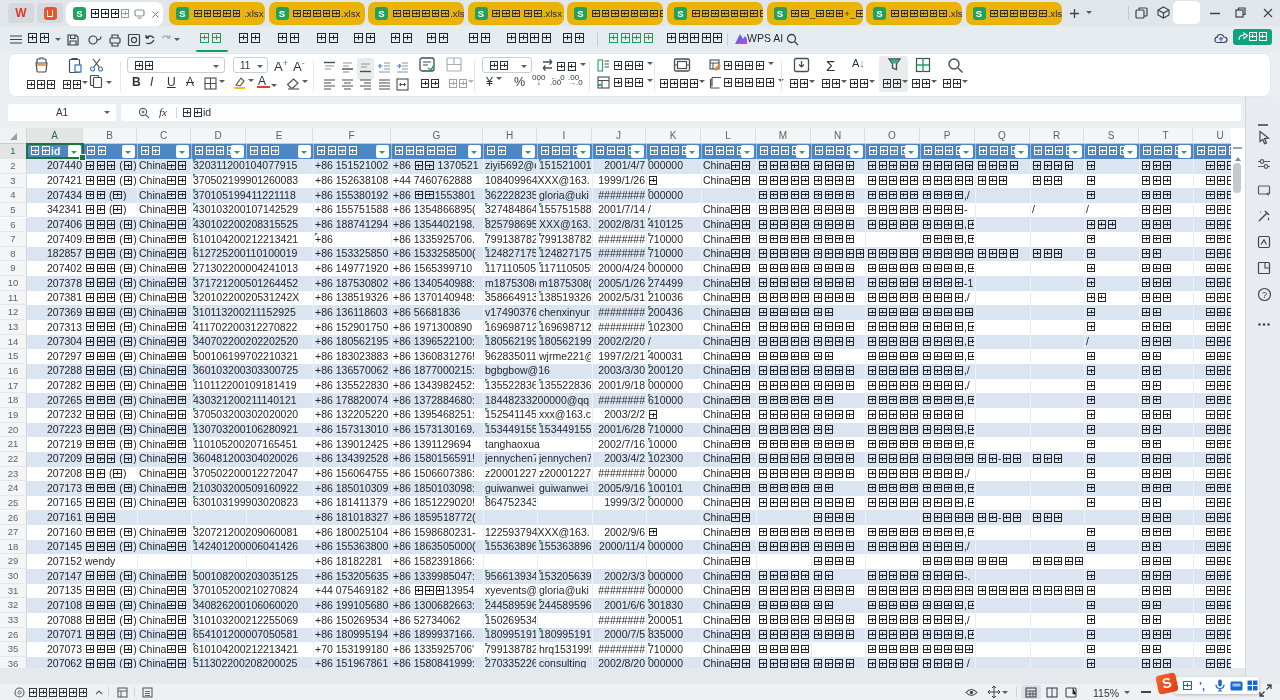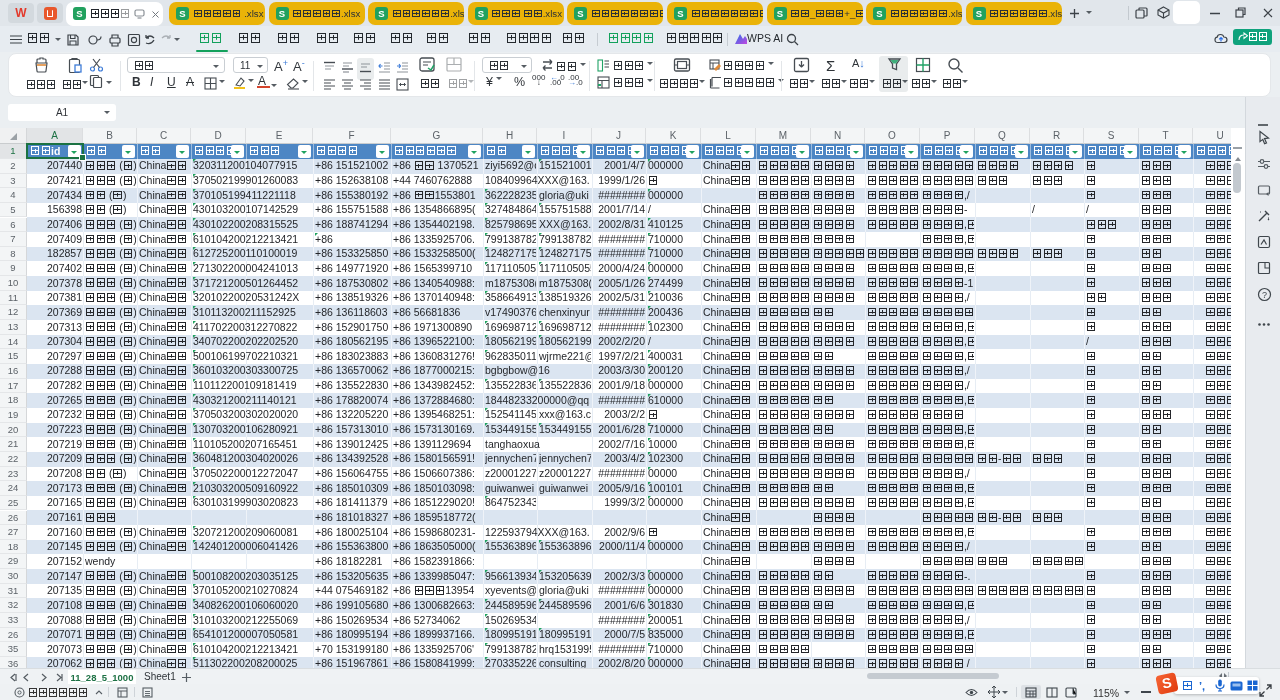--- a/index.html
+++ b/index.html
@@ -363,20 +363,29 @@
         </svg></div>
 <div class="tlab" style="left:901px;top:24px;width:28px"><i></i><i></i><n class="car"></n></div>
 <div style="position:absolute;left:938px;top:3px"><svg width="17" height="17" viewBox="0 0 17 17" style="">
           <circle cx="7" cy="7" r="5" fill="none" stroke="#474d53" stroke-width="1.4"></circle>
           <path d="M11 11 L15.5 15.5" stroke="#474d53" stroke-width="1.4"></path>
         </svg></div>
 <div class="tlab" style="left:932px;top:24px;width:28px"><i></i><i></i><n class="car"></n></div>
 </div>
 
 <div id="nbox">A1<n class="car" style="position:absolute;right:6px;top:7px"></n></div>
+<div id="fbox">
+ <svg width="12" height="12" viewBox="0 0 12 12" style="position:absolute;left:17px;top:3px">
+        <circle cx="5" cy="5" r="3.6" fill="none" stroke="#565d63" stroke-width="1.1"></circle>
+        <path d="M7.8 7.8 L11 11 M3.5 5 H6.5 M5 3.5 V6.5" stroke="#565d63" stroke-width="1.1"></path>
+      </svg>
+ <span style="position:absolute;left:38px;font-style:italic;font-size:11px;font-family:Liberation Serif,serif">fx</span>
+ <div style="position:absolute;left:55px;top:3px;width:1px;height:11px;background:#d4d8dc"></div>
+ <span style="position:absolute;left:61px"><i></i><i></i>id</span>
+</div>
 
 <div id="grid">
  <div id="corner"></div>
  <div class="ch sel" style="left:27px;width:56px">A</div>
 <div class="ch" style="left:83px;width:54px">B</div>
 <div class="ch" style="left:137px;width:54px">C</div>
 <div class="ch" style="left:191px;width:55px">D</div>
 <div class="ch" style="left:246px;width:67px">E</div>
 <div class="ch" style="left:313px;width:78px">F</div>
 <div class="ch" style="left:391px;width:92px">G</div>
@@ -571,21 +580,21 @@
           <b class="cK"><u></u>000000</b>
           <b class="cM"><i></i><i></i><i></i><i></i><i></i></b>
           <b class="cN"><i></i><i></i><i></i><i></i></b>
           <b class="cO"><i></i><i></i><i></i><i></i><i></i></b>
           <b class="cP"><i></i><i></i><i></i><i></i>,/</b>
           <b class="cS"><i></i></b>
           <b class="cT"><i></i><i></i><i></i></b>
           <b class="cU ctr"><i></i><i></i><i></i></b>
         </div>
 <div class="r" style="top:43.95px">
-          <b class="cA">156398</b>
+          <b class="cA">342341</b>
           <b class="cB"><i></i><i></i> (<i></i>)</b>
           <b class="cC">China<i></i><i></i></b>
           <b class="cD" style="width:117px"><u></u>430103200107142529</b>
           <b class="cF">+86 155751588</b>
           <b class="cG">+86 1354866895(</b>
           <b class="cH"><u></u>3274848641</b>
           <b class="cI"><u></u>1557515881</b>
           <b class="cJ">2001/7/14</b>
           <b class="cK">/</b>
           <b class="cL">China<i></i><i></i></b>
@@ -1243,37 +1252,20 @@
           <circle cx="7.5" cy="7.5" r="6" fill="none" stroke="#3f464c" stroke-width="1.2"></circle>
           <text x="7.5" y="10.5" font-size="9" text-anchor="middle" fill="#3f464c">?</text>
         </svg></div>
 <div class="sbico" style="top:216px"><svg width="14" height="5" viewBox="0 0 14 5" style="">
           <circle cx="2.5" cy="2.5" r="1.3" fill="#3f464c"></circle>
           <circle cx="7" cy="2.5" r="1.3" fill="#3f464c"></circle>
           <circle cx="11.5" cy="2.5" r="1.3" fill="#3f464c"></circle>
         </svg></div>
 </div>
 
-<div id="shbar">
- <svg width="56" height="9" viewBox="0 0 56 9" style="position:absolute;left:9px;top:4px">
-        <path d="M6 1 L2 4.5 L6 8 M7 1 V8" fill="none" stroke="#565d63" stroke-width="1.2"></path>
-        <path d="M19 1 L15 4.5 L19 8" fill="none" stroke="#565d63" stroke-width="1.2"></path>
-        <path d="M33 1 L37 4.5 L33 8" fill="none" stroke="#565d63" stroke-width="1.2"></path>
-        <path d="M48 1 L52 4.5 L48 8 M53 1 V8" fill="none" stroke="#565d63" stroke-width="1.2"></path>
-      </svg>
- <div style="position:absolute;left:68px;top:1px;width:68px;height:15px;background:#fff;text-align:center;font-size:9.5px;font-weight:bold;color:#1d7144;line-height:15px">11_28_5_1000</div>
- <span style="position:absolute;left:144px;top:2px;font-size:10px;color:#2e3338">Sheet1</span>
- <svg width="9" height="9" viewBox="0 0 9 9" style="position:absolute;left:182px;top:4px">
-        <path d="M4.5 0 V9 M0 4.5 H9" stroke="#565d63" stroke-width="1.2"></path>
-      </svg>
- <div style="position:absolute;left:867px;top:3.5px;width:132px;height:6px;border-radius:3px;background:#c5cbd1"></div>
- <div class="nav" style="left:1216px;border-right-color:#6a7077;border-width:3.5px"></div>
- <div class="nav" style="left:1224px;border-left-color:#6a7077;border-width:3.5px"></div>
- <div style="position:absolute;left:1228px;top:3px;width:1px;height:10px;background:#c3c9cf"></div>
-</div>
 
 <div id="stbar">
  <svg width="11" height="11" viewBox="0 0 11 11" style="position:absolute;left:14px;top:3px">
         <circle cx="5.5" cy="5.5" r="4.5" fill="none" stroke="#565d63" stroke-width="1.1"></circle>
         <circle cx="5.5" cy="5.5" r="1.6" fill="none" stroke="#565d63" stroke-width="1"></circle>
       </svg>
  <span style="position:absolute;left:28px;top:3px"><i></i><i></i><i></i><i></i><i></i><i></i></span>
  <svg width="8" height="5" viewBox="0 0 8 5" style="position:absolute;left:95px;top:6px">
         <path d="M1 4 L4 1 L7 4" fill="none" stroke="#565d63" stroke-width="1.1"></path>
       </svg>

